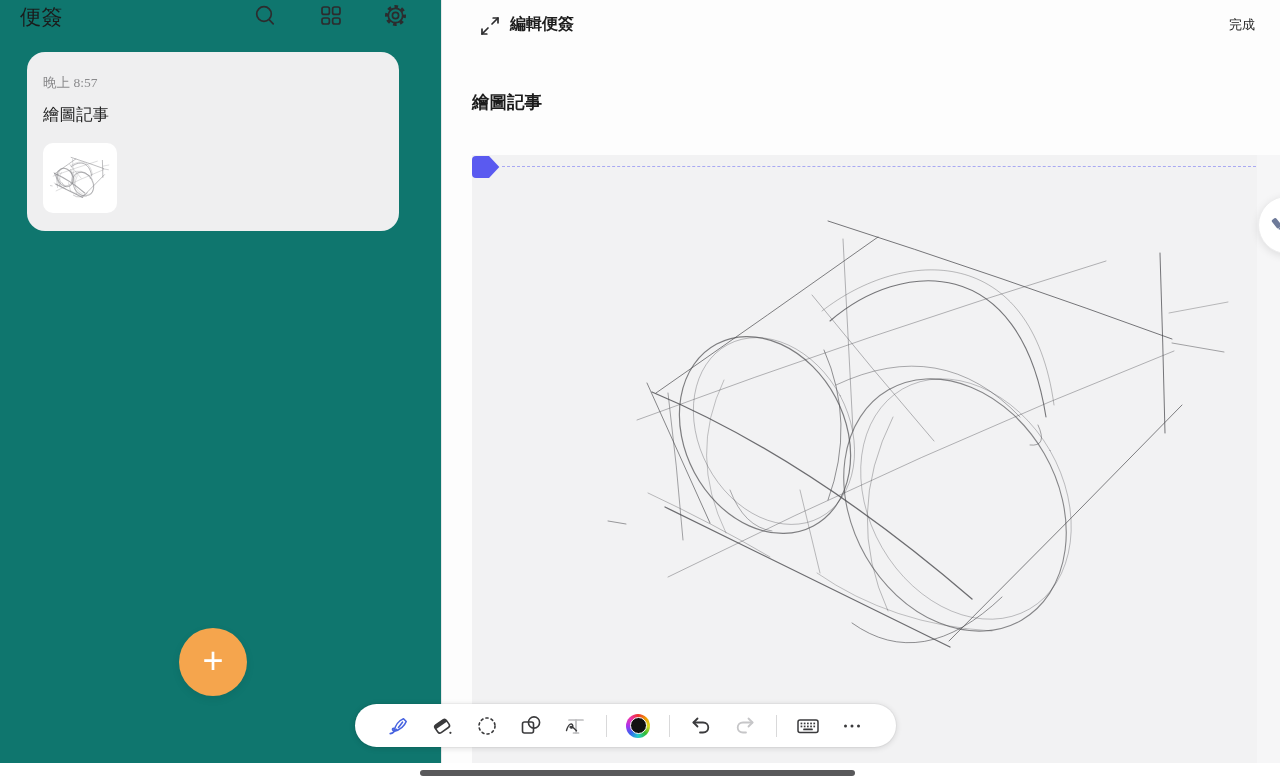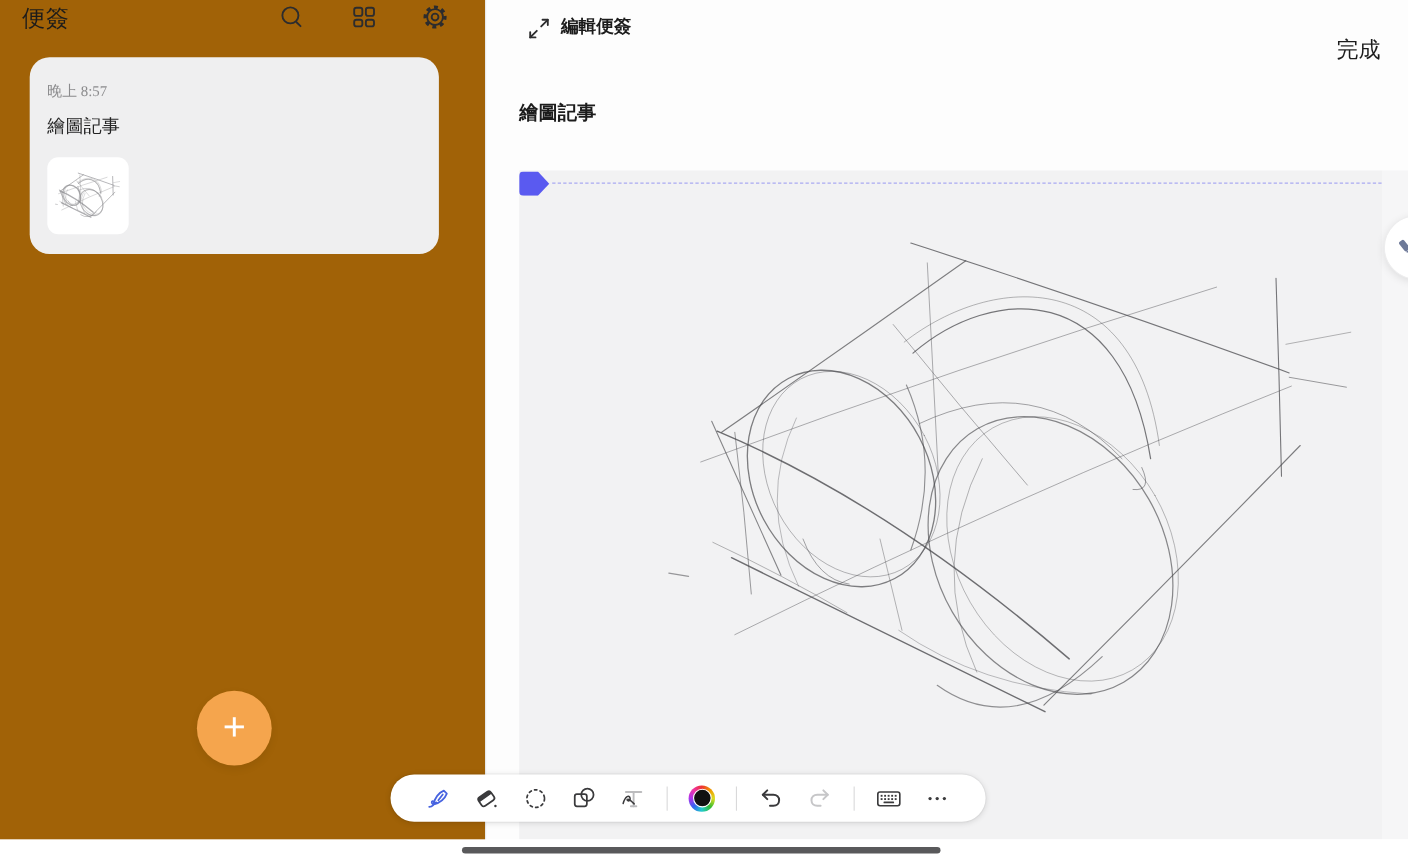--- a/index.html
+++ b/index.html
@@ -1,21 +1,21 @@
 <!DOCTYPE html>
 <html><head>
 <meta charset="utf-8">
 <style>
   * { margin:0; padding:0; box-sizing:border-box; }
   html,body { width:1280px; height:783px; overflow:hidden; background:#fff;
     font-family:"Liberation Sans","DejaVu Sans",sans-serif; }
   #app { position:relative; width:1280px; height:783px; background:#fdfdfd; overflow:hidden; }
 
   
-  .sidebar { position:absolute; left:0; top:0; width:441px; height:783px; background:#a16207; }
+  .sidebar { position:absolute; left:0; top:0; width:441px; height:783px; background:#0f766e; }
   .sidebar-header { position:absolute; left:0; top:0; width:100%; height:44px; }
   .sidebar-title { position:absolute; left:20px; top:3px; font-size:21px; color:#1b1b1b; font-weight:500; letter-spacing:.5px; }
   .sidebar-icons { position:absolute; right:32px; top:2px; display:flex; gap:38px; }
   .hicon { width:27px; height:27px; display:flex; align-items:center; justify-content:center; cursor:pointer; }
   .hicon svg { display:block; }
 
   .note-card { position:absolute; left:27px; top:52px; width:372px; height:179px;
     background:#efeff0; border-radius:18px; cursor:pointer; }
   .note-card-time { position:absolute; left:16px; top:22px; font-size:13.5px; color:#8b8b8d;font-family:Liberation Serif, serif; }
   .note-card-title { position:absolute; left:16px; top:52px; font-size:16.5px; color:#232323; }
@@ -29,21 +29,21 @@
   .fab span { color:#fff; font-size:36px; font-weight:300; line-height:1; margin-top:-3px; }
 
   .v-divider { position:absolute; left:441px; top:0; width:1px; height:763px; background:#e8e8e9; }
 
   
   .editor { position:absolute; left:442px; top:0; width:838px; height:783px; }
   .editor-header { position:absolute; left:0; top:0; width:100%; height:52px; }
   .expand-btn { position:absolute; left:35px; top:13px; width:26px; height:26px; cursor:pointer;
     display:flex; align-items:center; justify-content:center; }
   .editor-title { position:absolute; left:68px; top:14px; font-size:16px; font-weight:700; color:#1c1c1c; }
-  .done-btn { position:absolute; right:25px; top:32px; font-size:20px; color:#1c1c1c; cursor:pointer; background:none; border:none;
+  .done-btn { position:absolute; right:25px; top:16px; font-size:13px; color:#1c1c1c; cursor:pointer; background:none; border:none;
     font-family:inherit; }
   .note-title { position:absolute; left:30px; top:90px; font-size:17.5px; font-weight:700; color:#1c1c1c; }
 
   .canvas { position:absolute; left:30px; top:155px; width:785px; height:608px; background:#f2f2f3; }
   .canvas-right-gutter { position:absolute; left:815px; top:155px; width:23px; height:608px; background:#f6f6f7; }
   .drag-handle { position:absolute; left:0; top:1px; width:28px; height:22px; cursor:grab; }
   .dashed-line { position:absolute; left:30px; top:11px; width:754px; height:0;
     border-top:1.5px dashed #a9a9f2; }
   .sketch-svg { position:absolute; left:0; top:0; width:785px; height:608px; }
 

